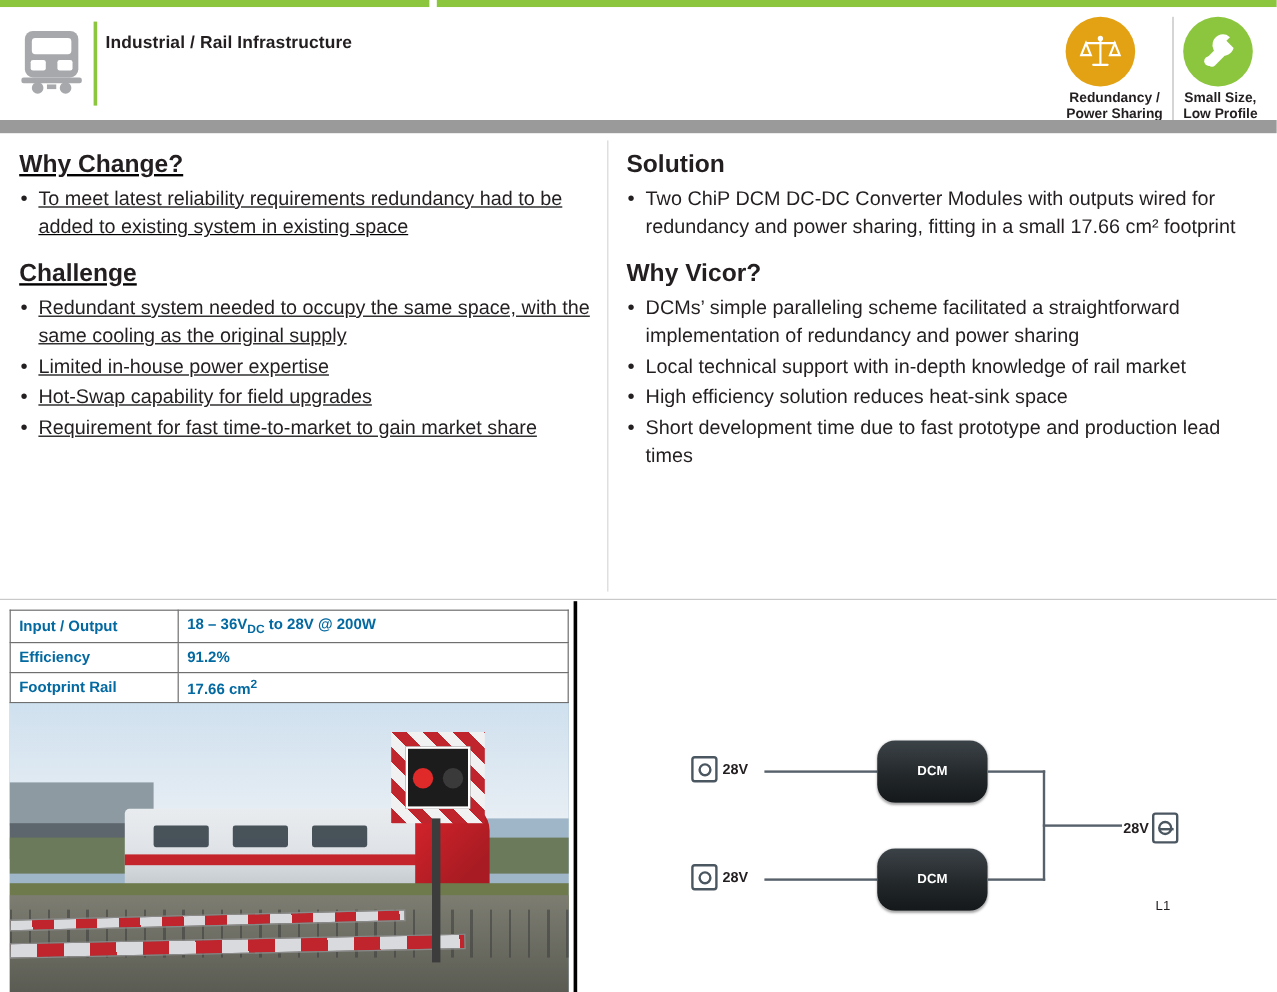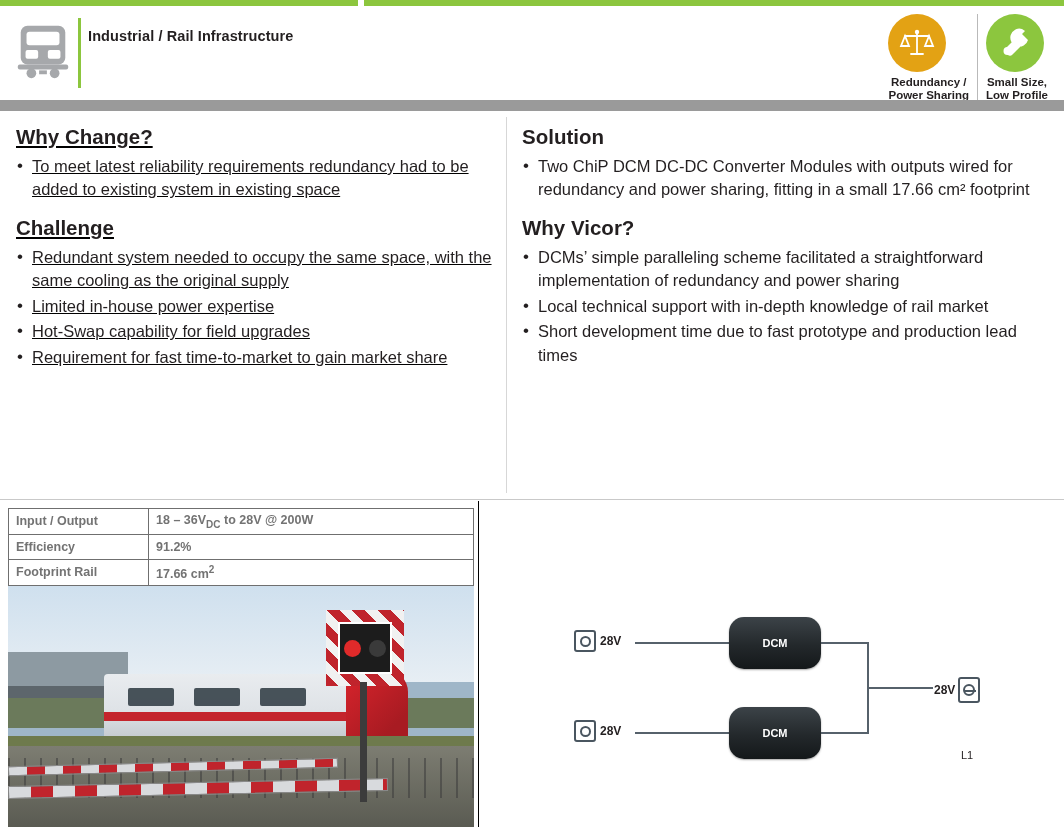--- a/index.html
+++ b/index.html
@@ -120,21 +120,21 @@
   
   .spec-table {
     position: absolute; top: 508px; left: 8px;
     width: 466px;
     border-collapse: collapse;
     font-size: 12.5px;
   }
   .spec-table td {
     border: 1px solid #6f6f6f;
     padding: 4px 7px;
-    font-weight: bold; color: #737373;
+    font-weight: bold; color: #0369a1;
     height: 25px;
     vertical-align: middle;
   }
   .spec-table td.k { width: 140px; }
 
   
   .photo {
     position: absolute; left: 8px; top: 586px;
     width: 466px; height: 241px;
     overflow: hidden;
@@ -205,21 +205,21 @@
   .pole {
     position:absolute; left:352px; top:96px; width:7px; height:120px;
     background:#3c3c3c;
   }
 
   
   .diagram {
     position: absolute; left: 478px; top: 501px;
     width: 586px; height: 326px;
     background: #ffffff;
-    border-left: 1px solid #000000;
+    border-left: 3px solid #000000;
   }
   .dcm {
     position: absolute;
     width: 92px; height: 52px;
     background: linear-gradient(#3c4348 0%, #23282b 55%, #14181a 100%);
     border-radius: 15px;
     color: #ffffff;
     font-size: 11px; font-weight: bold;
     display: flex; align-items: center; justify-content: center;
     box-shadow: 0 1px 2px rgba(0,0,0,.35);
@@ -358,20 +358,21 @@
 
       <h2 class="sec">Solution</h2>
       <ul class="bullets">
         <li>Two ChiP DCM DC-DC Converter Modules with outputs wired for redundancy and power sharing, fitting in a small 17.66 cm² footprint</li>
       </ul>
 
       <h2 class="sec">Why Vicor?</h2>
       <ul class="bullets">
         <li>DCMs’ simple paralleling scheme facilitated a straightforward implementation of redundancy and power sharing</li>
         <li>Local technical support with in-depth knowledge of rail market</li>
+        <li>High efficiency solution reduces heat-sink space</li>
         <li>Short development time due to fast prototype and production lead times</li>
       </ul>
     </div>
   </div>
 
   <table class="spec-table">
     <tbody>
         <tr>
       <td class="k">Input / Output</td>
       <td><span>18 – 36V</span><sub class="small">DC</sub><span> to  28V @ 200W</span></td>

